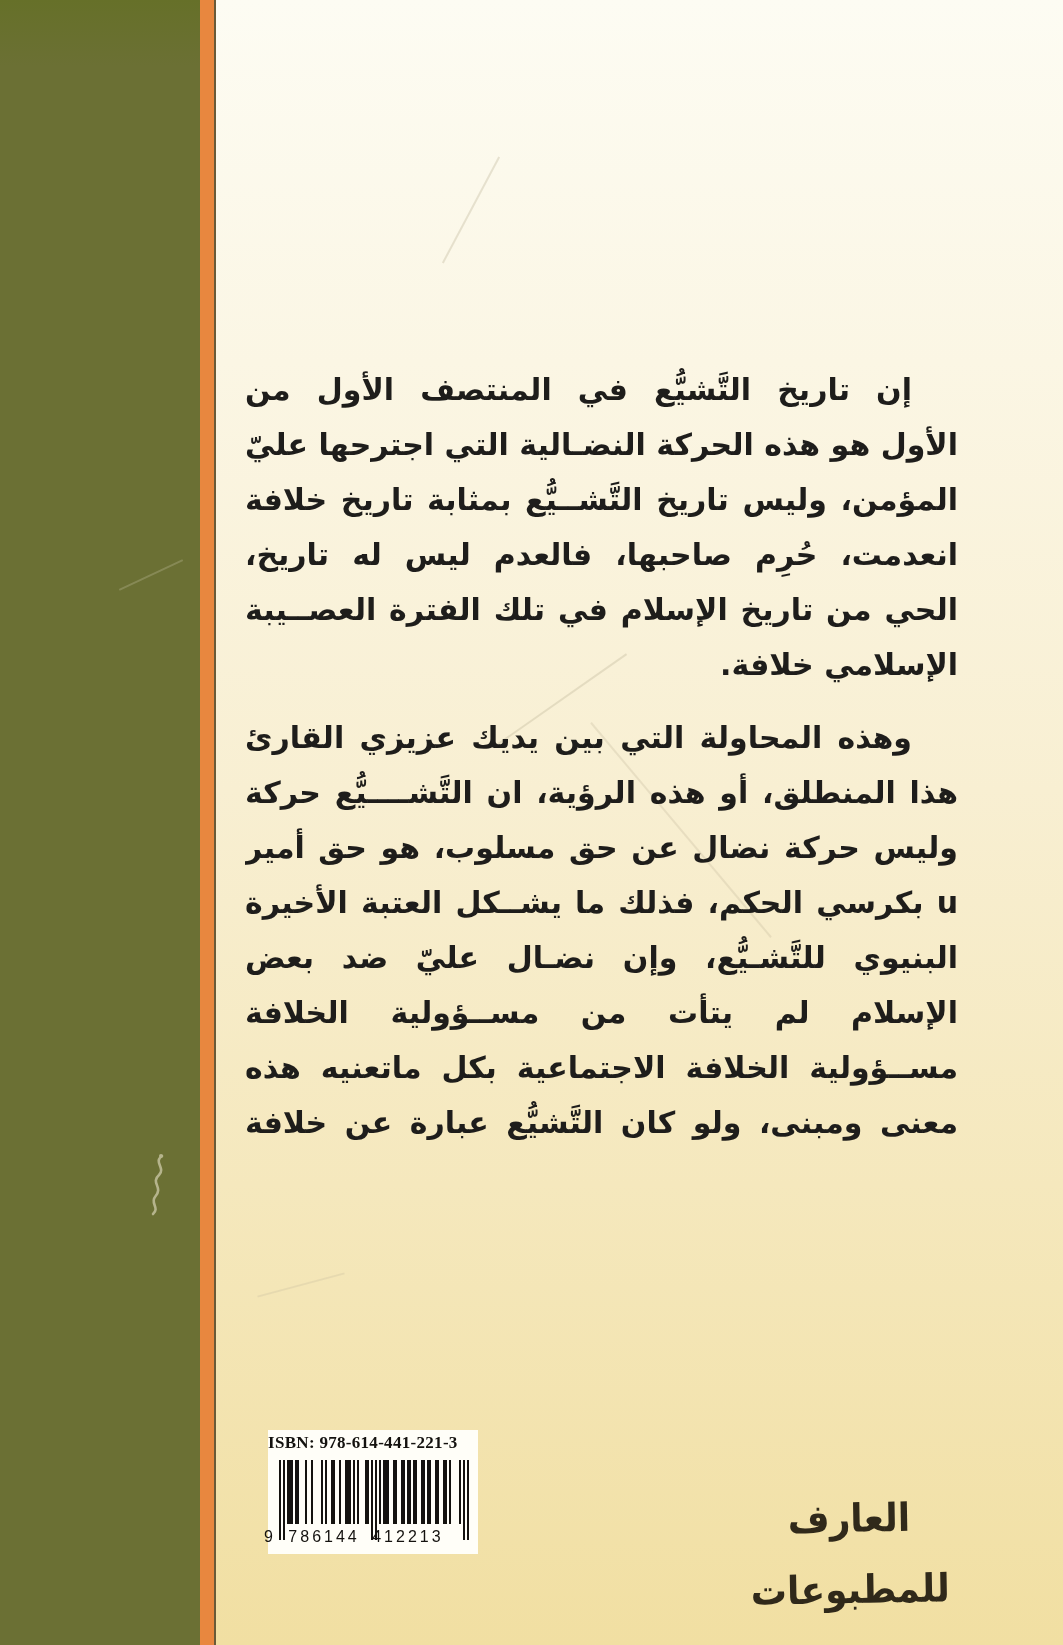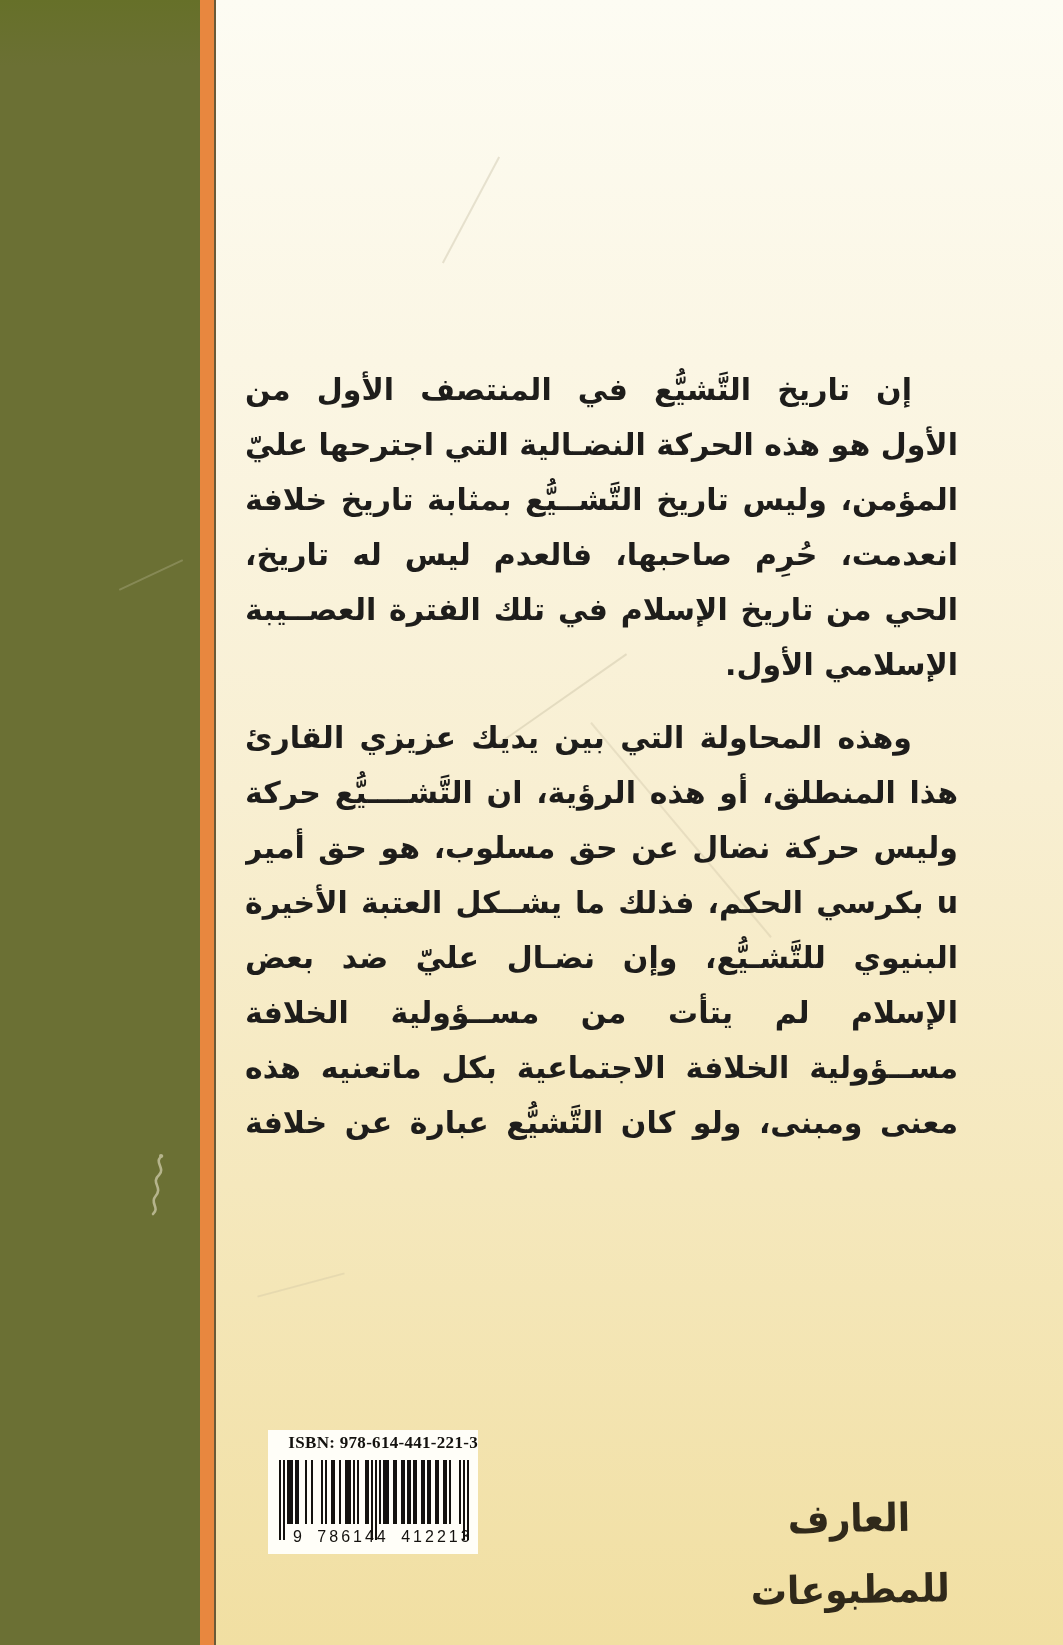--- a/index.html
+++ b/index.html
@@ -42,31 +42,31 @@
   }
   .ln.first{padding-right:46px;}
   .ln.last{text-align-last:right;}
   
   .barcode-box{
     position:absolute;left:268px;top:1430px;width:210px;height:124px;
     background:#fffef8;
   }
   .isbn-label{
     position:absolute;left:268px;top:1433px;width:210px;height:24px;
-    text-align:right;
+    text-align:left;
     font-family:"Liberation Serif",serif;
     font-size:17px;letter-spacing:.3px;color:#14120f;
     font-weight:bold;
   }
   .barcode-svg{position:absolute;left:279px;top:1460px;}
   .barcode-digits{
     position:absolute;left:264px;top:1528px;width:214px;height:22px;
     font-family:"Liberation Sans",sans-serif;
     font-size:16px;letter-spacing:3px;word-spacing:5px;
-    color:#14120f;text-align:left;margin-left:29px;
+    color:#14120f;text-align:left;
   }
   
   .publisher-logo{
     position:absolute;left:735px;top:1486px;width:228px;height:70px;
     direction:rtl;text-align:center;
     font-family:"DejaVu Sans",sans-serif;
     font-weight:bold;font-size:36px;line-height:66px;
     color:#30291a;
     letter-spacing:-2px;
     transform:rotate(-1deg) scaleY(1.08);
@@ -100,21 +100,21 @@
 <div class="scratch s3"></div>
 <div class="scratch s4"></div>
 <div class="scratch s5"></div>
 
 <div class="blurb p1">
   <div class="ln first">إن تاريخ التَّشيُّع في المنتصف الأول من القرن الهجري</div>
   <div class="ln">الأول هو هذه الحركة النضـالية التي اجترحها عليّ وطاقمه</div>
   <div class="ln">المؤمن، وليس تاريخ التَّشــيُّع بمثابة تاريخ خلافة سُلبت،</div>
   <div class="ln">انعدمت، حُرِم صاحبها، فالعدم ليس له تاريخ، والتَّشــيُّع هو</div>
   <div class="ln">الحي من تاريخ الإسلام في تلك الفترة العصــيبة من الزمن</div>
-  <div class="ln last">الإسلامي الأول.</div>
+  <div class="ln last">الإسلامي خلافة.</div>
 </div>
 
 <div class="blurb p2">
   <div class="ln first">وهذه المحاولة التي بين يديك عزيزي القارئ تنطلق من</div>
   <div class="ln">هذا المنطلق، أو هذه الرؤية، ان التَّشــــيُّع حركة اجتماع</div>
   <div class="ln">وليس حركة نضال عن حق مسلوب، هو حق أمير المؤمنين</div>
   <div class="ln">u بكرسي الحكم، فذلك ما يشــكل العتبة الأخيرة من الهيكل</div>
   <div class="ln">البنيوي للتَّشـيُّع، وإن نضـال عليّ ضد بعض الانحرافات عن</div>
   <div class="ln">الإسلام لم يتأت من مســؤولية الخلافة الســياسية، بل من</div>
   <div class="ln">مســؤولية الخلافة الاجتماعية بكل ماتعنيه هذه الكلمة من</div>

